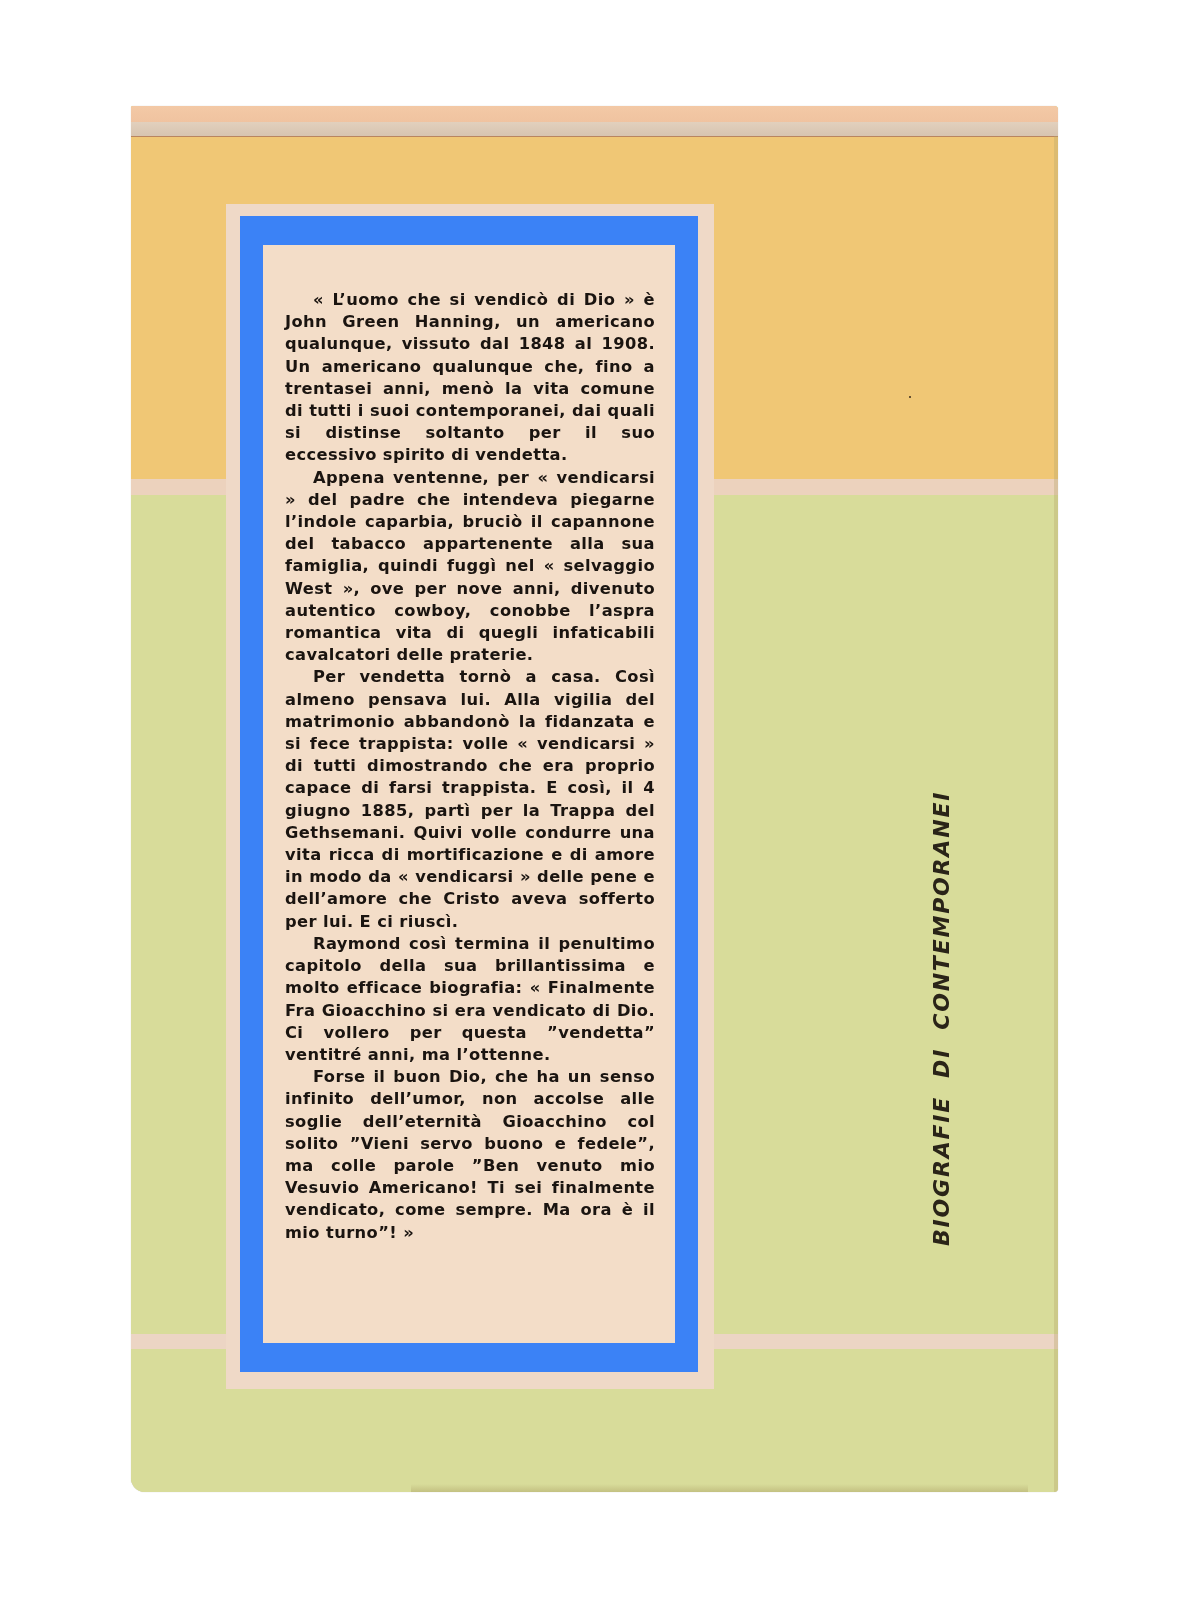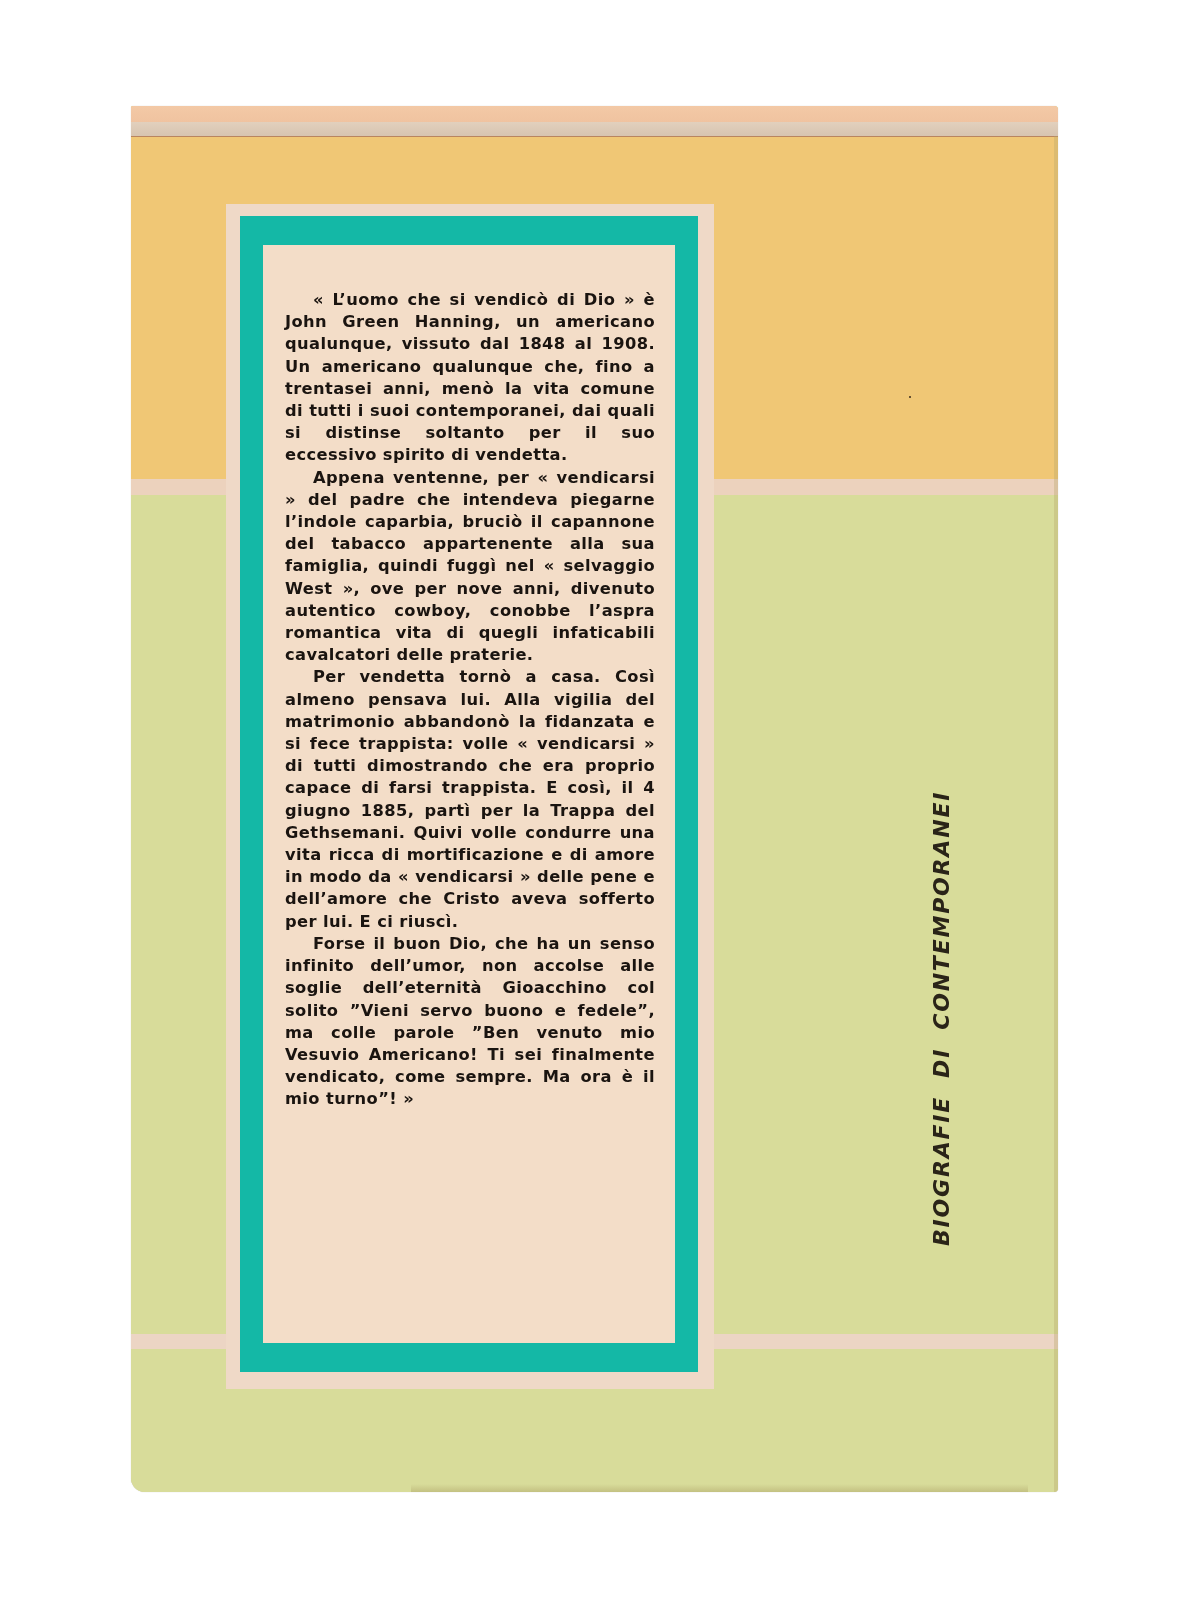--- a/index.html
+++ b/index.html
@@ -67,21 +67,21 @@
       height: 1185px;
       background: #efd9c7;
       z-index: 2;
     }
     .panel-red {
       position: absolute;
       left: 14px;
       top: 12px;
       width: 458px;
       height: 1156px;
-      background: #14b8a6;
+      background: #3b82f6;
     }
     .panel-inner {
       position: absolute;
       left: 23px;
       top: 29px;
       width: 412px;
       height: 1098px;
       background: #f3ddc8;
     }
     .blurb {
@@ -154,20 +154,21 @@
   <div class="right-edge"></div>
   <div class="bottom-wear"></div>
 
   <div class="panel-frame">
     <div class="panel-red">
       <div class="panel-inner">
         <div class="blurb">
           <p>« L’uomo che si vendicò di Dio » è John Green Hanning, un ameri­cano qualunque, vissuto dal 1848 al 1908. Un americano qualunque che, fino a trentasei anni, menò la vita comune di tutti i suoi con­temporanei, dai quali si distinse soltanto per il suo eccessivo spi­rito di vendetta.</p>
           <p>Appena ventenne, per « vendi­carsi » del padre che intendeva pie­garne l’indole caparbia, bruciò il capannone del tabacco appartenen­te alla sua famiglia, quindi fuggì nel « selvaggio West », ove per nove anni, divenuto autentico cow­boy, conobbe l’aspra romantica vita di quegli infaticabili cavalcato­ri delle praterie.</p>
           <p>Per vendetta tornò a casa. Così almeno pensava lui. Alla vigilia del matrimonio abbandonò la fidanzata e si fece trappista: volle « vendi­carsi » di tutti dimostrando che era proprio capace di farsi trappista. E così, il 4 giugno 1885, partì per la Trappa del Gethsemani. Quivi volle condurre una vita ricca di mortificazione e di amore in mo­do da « vendicarsi » delle pene e dell’amore che Cristo aveva soffer­to per lui. E ci riuscì.</p>
+          <p>Raymond così termina il penul­timo capitolo della sua brillantissi­ma e molto efficace biografia: « Fi­nalmente Fra Gioacchino si era ven­dicato di Dio. Ci vollero per questa ”vendetta” ventitré anni, ma l’ot­tenne.</p>
           <p>Forse il buon Dio, che ha un senso infinito dell’umor, non accol­se alle soglie dell’eternità Gioac­chino col solito ”Vieni servo buo­no e fedele”, ma colle parole ”Ben venuto mio Vesuvio Americano! Ti sei finalmente vendicato, come sem­pre. Ma ora è il mio turno”! »</p>
         </div>
       </div>
     </div>
   </div>
 
   <div class="spine-title">
     <span>BIOGRAFIE</span><span class="gap"></span><span>DI</span><span class="gap"></span><span>CONTEMPORANEI</span>
   </div>
 

